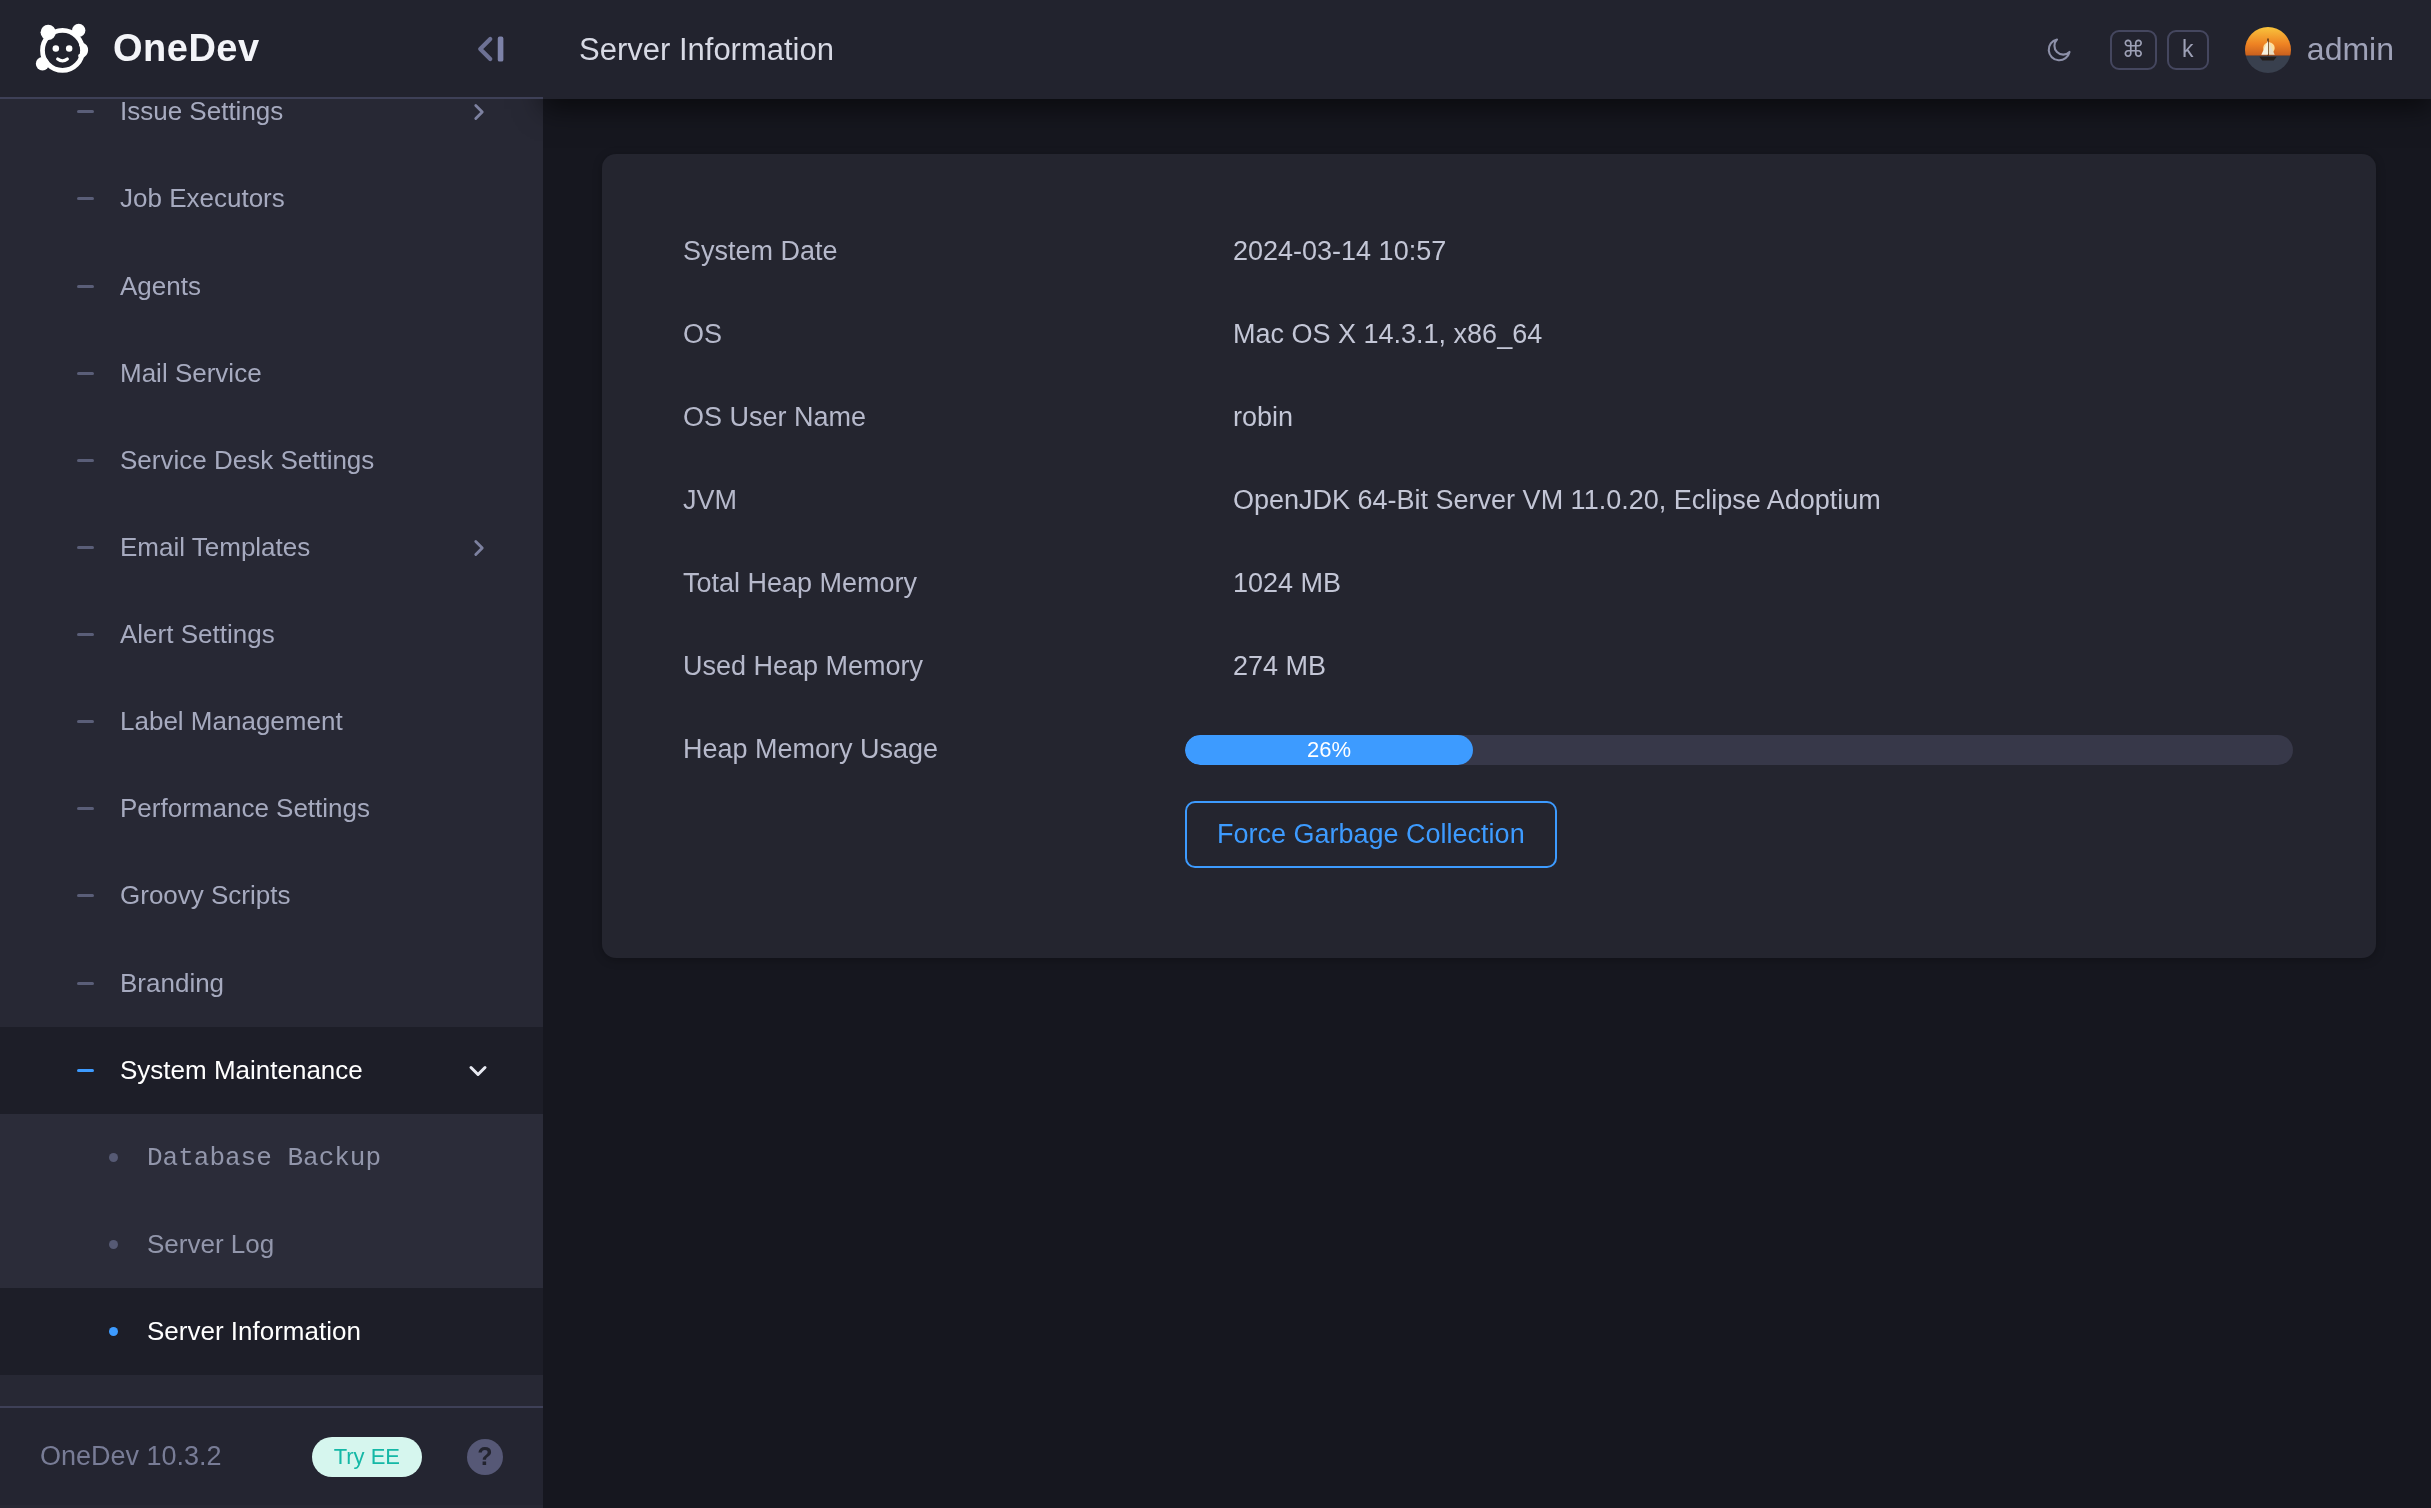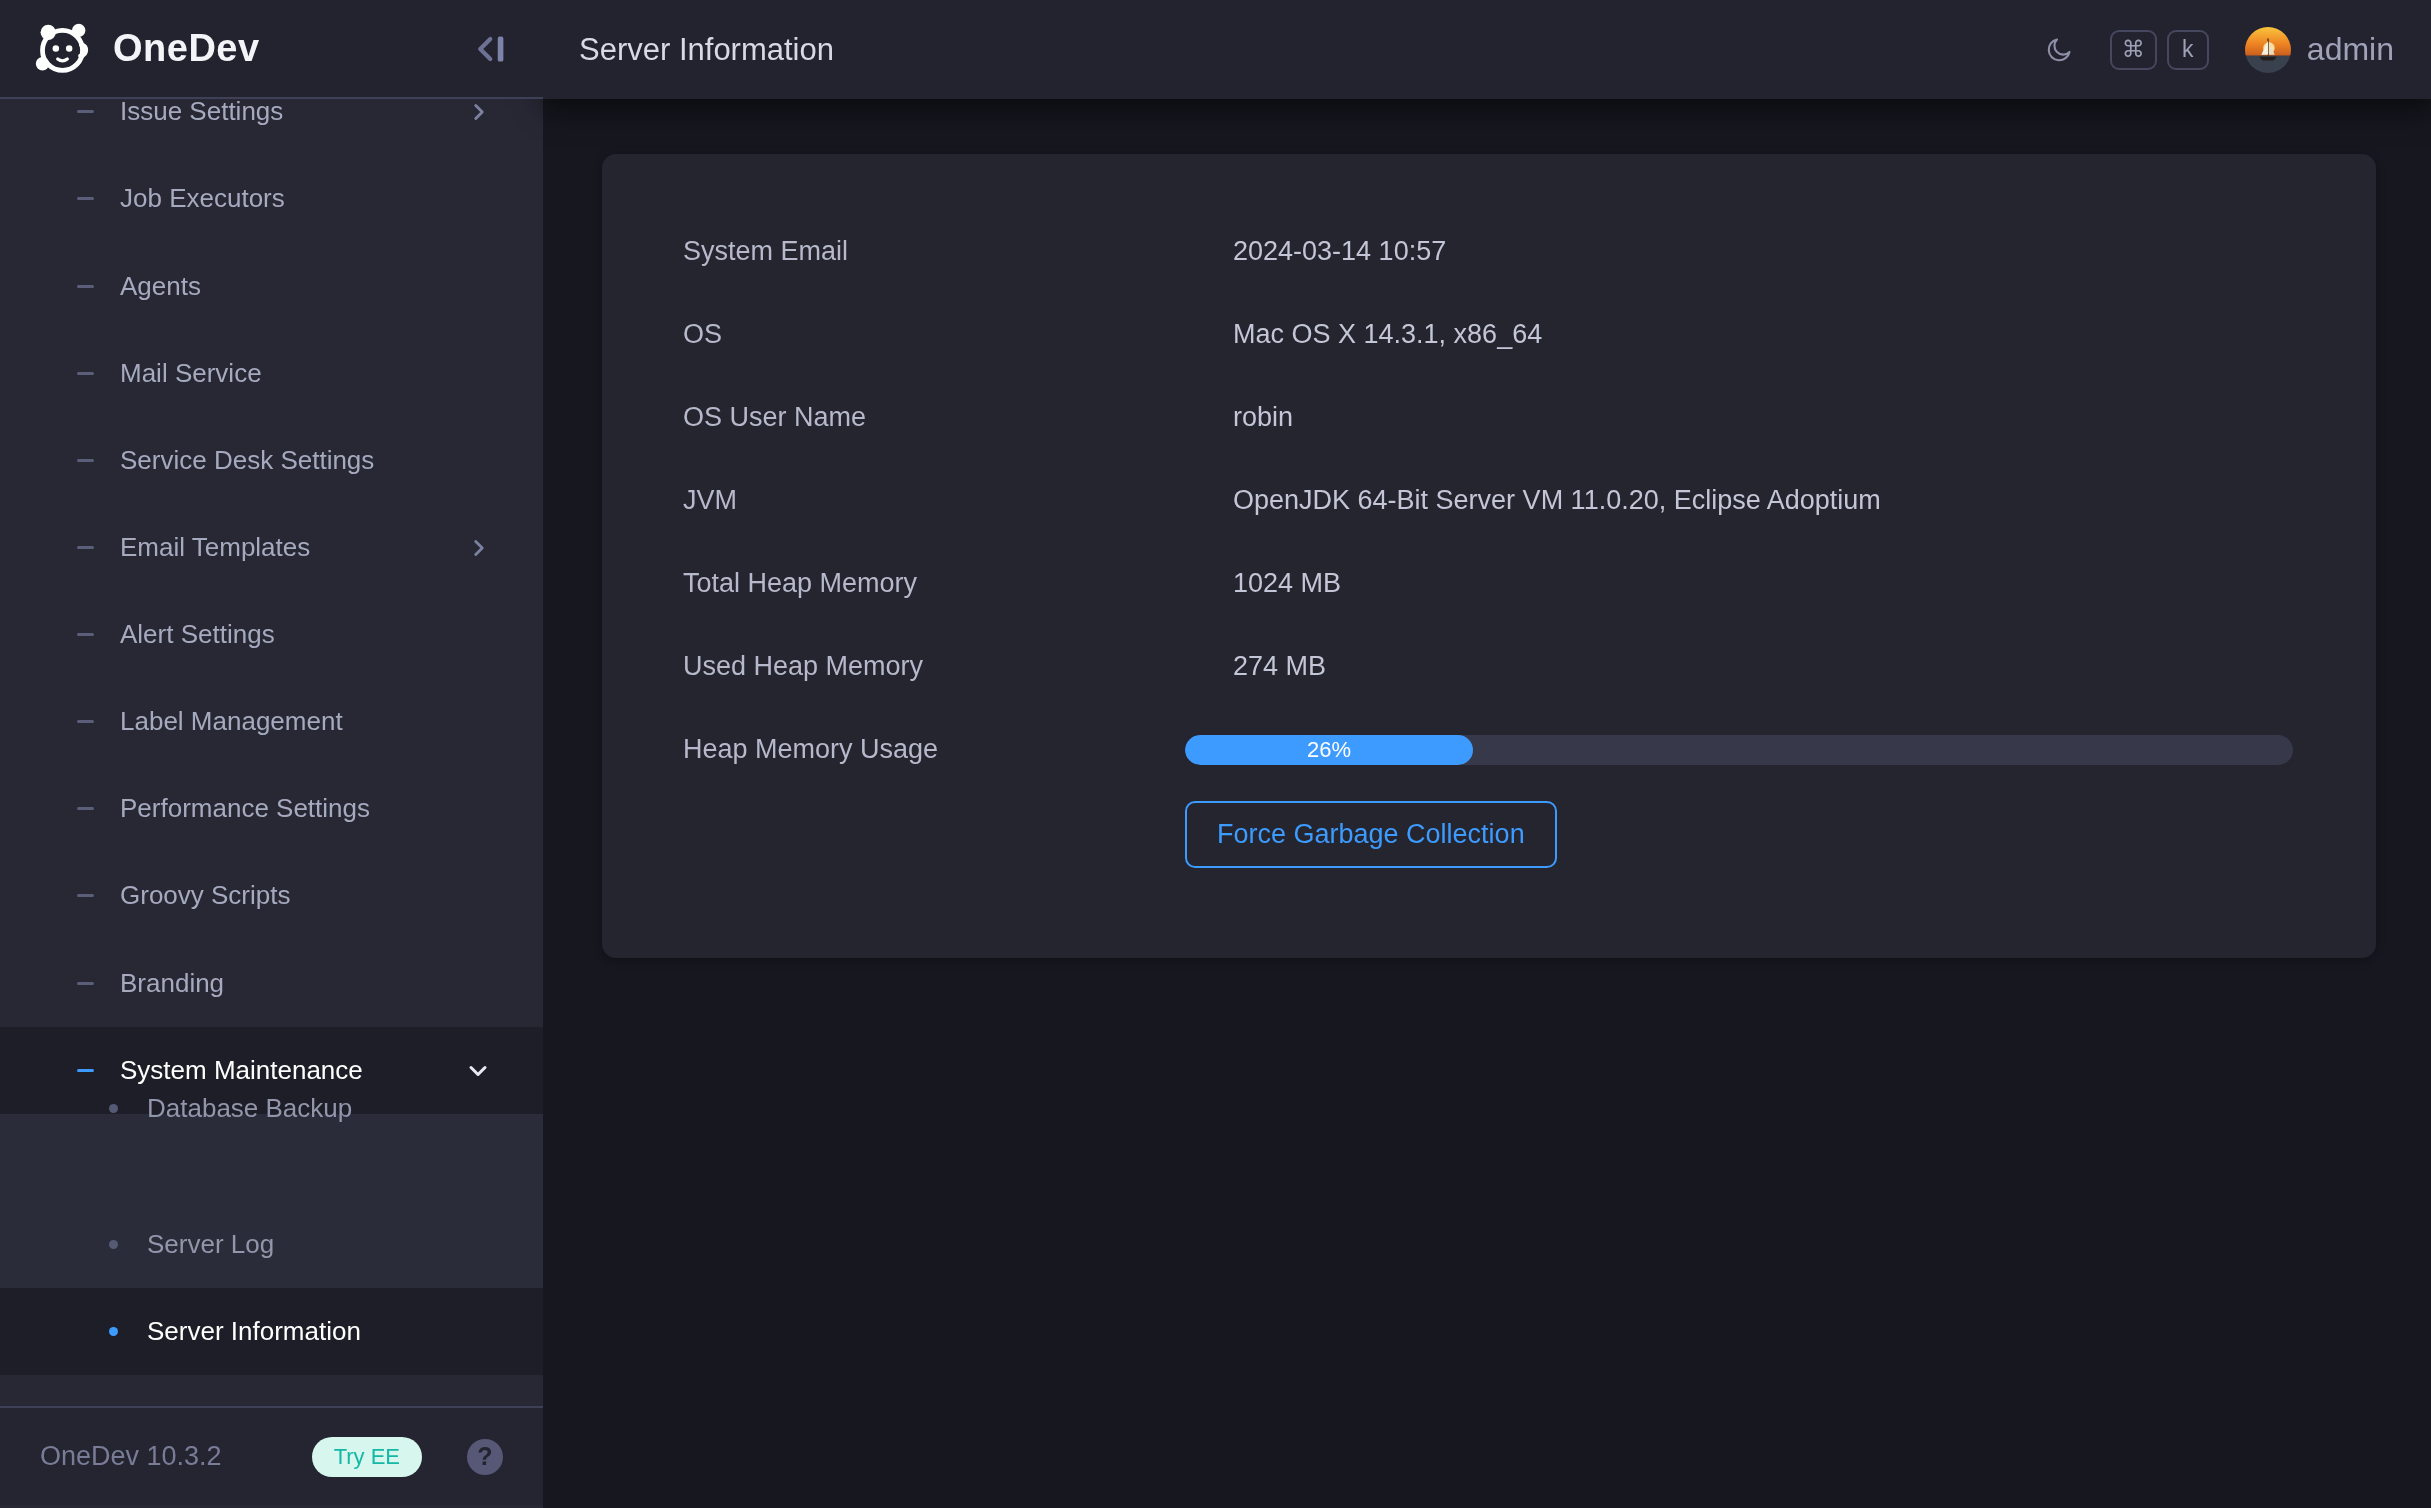--- a/index.html
+++ b/index.html
@@ -182,21 +182,21 @@
     </div>
     <div class="nav-item active-parent" style="top:1027px;">
       <span class="dash"></span>
       <span>System Maintenance</span>
       <span class="chev">
         <svg width="28" height="28" viewBox="0 0 24 24">
             <path d="M6 9l6 6 6-6" fill="none" stroke="currentColor" stroke-width="2.6" stroke-linecap="round" stroke-linejoin="round"></path>
           </svg>
       </span>
     </div>
-    <div class="nav-sub" style="top:1065px;">
+    <div class="nav-sub" style="top:1114px;font-family:Liberation Mono, monospace;">
       <span class="bullet"></span>
       <span>Database Backup</span>
     </div>
     <div class="nav-sub" style="top:1201px;">
       <span class="bullet"></span>
       <span>Server Log</span>
     </div>
     <div class="nav-sub active" style="top:1288px;">
       <span class="bullet"></span>
       <span>Server Information</span>
@@ -269,21 +269,21 @@
       </span>
       <span class="user-name">admin</span>
     </span>
   </div>
 </header>
 
 <main class="content">
   <section class="card">
 
     <div class="info-row">
-      <span class="info-label">System Email</span>
+      <span class="info-label">System Date</span>
       <span class="info-value">2024-03-14 10:57</span>
     </div>
     <div class="info-row">
       <span class="info-label">OS</span>
       <span class="info-value">Mac OS X 14.3.1, x86_64</span>
     </div>
     <div class="info-row">
       <span class="info-label">OS User Name</span>
       <span class="info-value">robin</span>
     </div>

